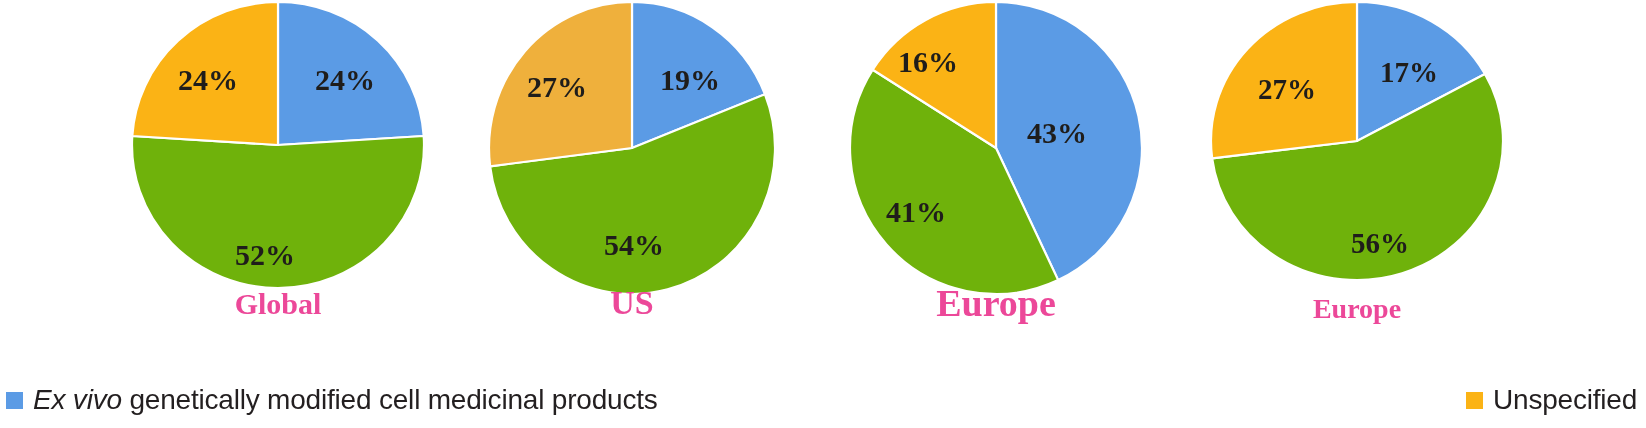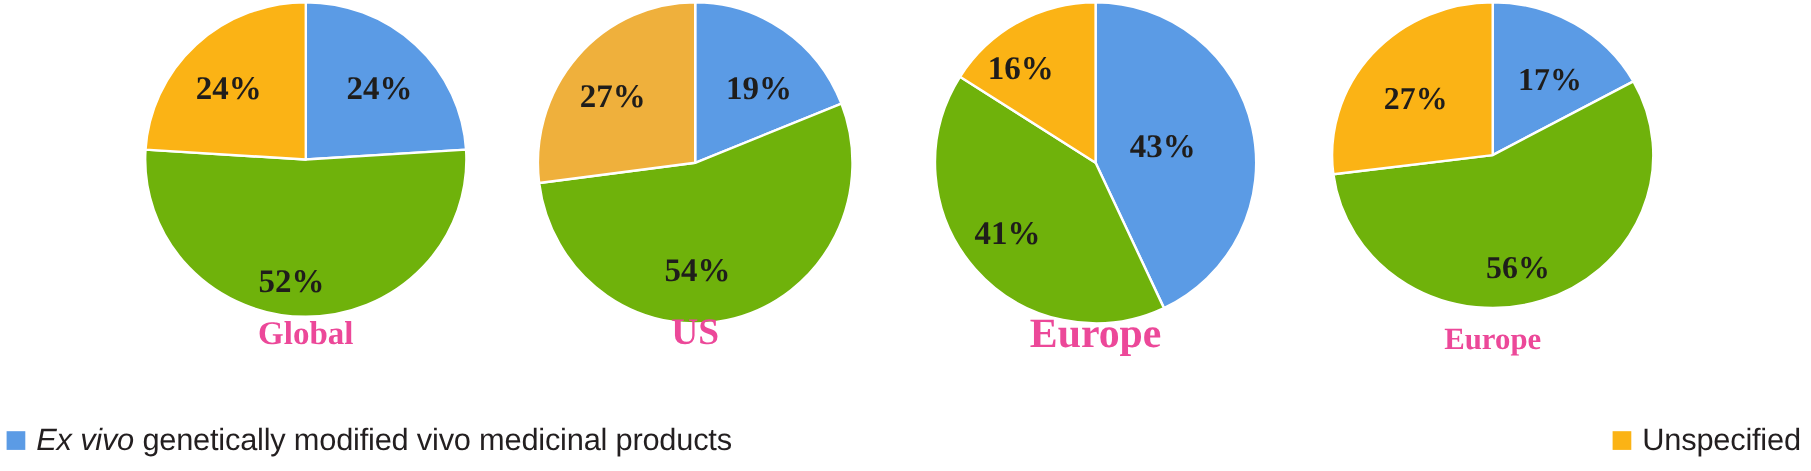--- a/index.html
+++ b/index.html
@@ -160,21 +160,21 @@
       <div class="pie-caption" style="top:277px; font-size:28px;margin-top:16px;">Europe</div>
     </div>
 
   </div>
 
   <div class="legend">
 
     <div class="legend-item" style="left:6px; top:12px;">
       <span class="legend-swatch" style="background: rgb(91, 155, 229);"></span>
       <span class="legend-label">
-        <span class="ital">Ex vivo</span><span> genetically modified vivo medicinal products</span>
+        <span class="ital">Ex vivo</span><span> genetically modified cell medicinal products</span>
       </span>
     </div>
 
 
     <div class="legend-item" style="left:1466px; top:12px;">
       <span class="legend-swatch" style="background: rgb(251, 179, 21);"></span>
       <span class="legend-label">Unspecified</span>
     </div>
 
   </div>

